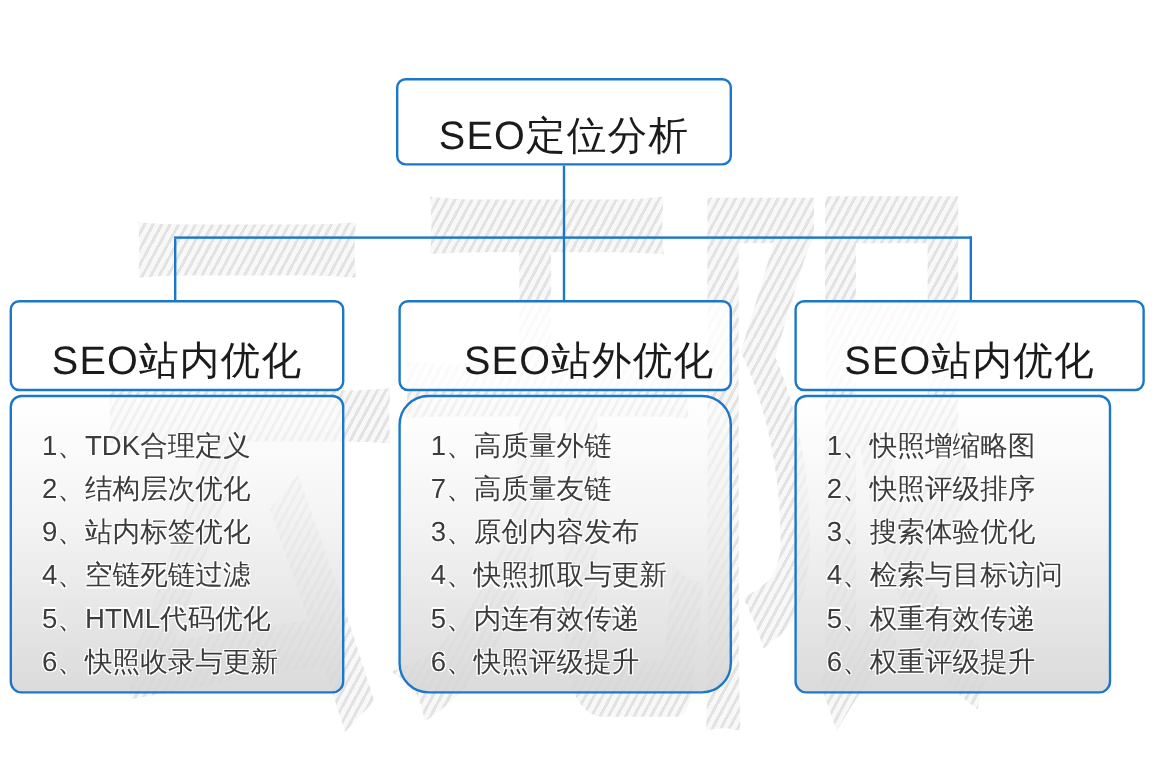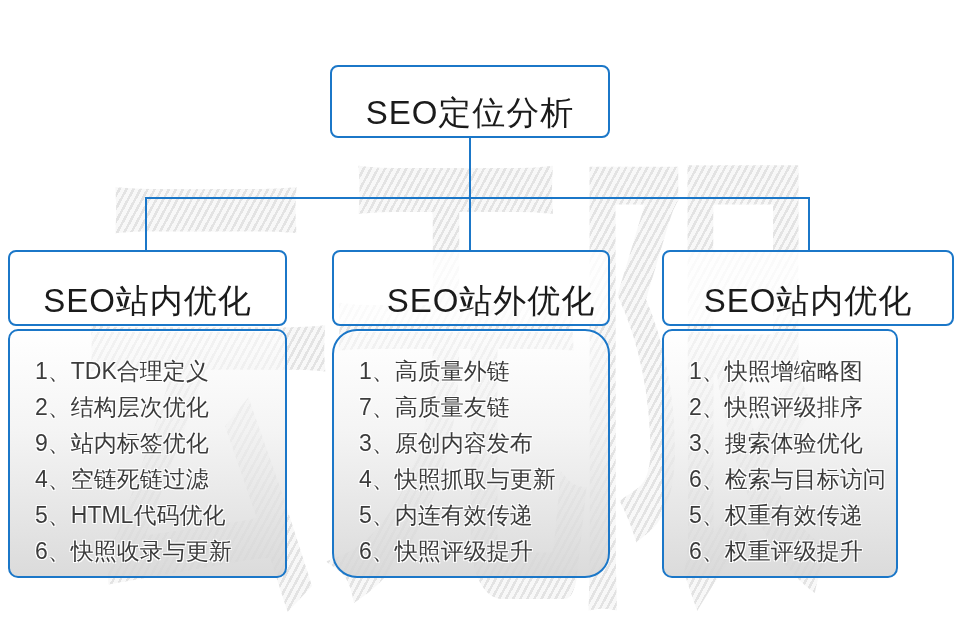--- a/index.html
+++ b/index.html
@@ -61,21 +61,21 @@
     box-sizing:border-box;
     border:2px solid #1b77c8;border-radius:10px;
     background:linear-gradient(180deg,
       rgba(255,255,255,0.55) 0%,
       rgba(240,240,240,0.70) 40%,
       rgba(214,214,214,0.88) 100%);
     box-shadow:inset 0 1px 0 rgba(255,255,255,0.9);
   }
   .list-panel.c1{left:8px;width:279px;}
   .list-panel.c2{left:332px;width:278px;border-radius:25px;}
-  .list-panel.c3{left:662px;width:236px;}
+  .list-panel.c3{left:662px;width:264px;}
 
   .list-panel ul{
     list-style:none;margin:0;padding:22px 2px 0 25px;
   }
   .list-panel li{
     font-size:23px;line-height:36px;
     color:#3c3c3c;
     white-space:nowrap;
     text-shadow:1px 1px 0 #fff,-1px -1px 0 #fff,1px -1px 0 #fff,-1px 1px 0 #fff;
   }
@@ -127,19 +127,19 @@
       <li>5、内连有效传递</li>
       <li>6、快照评级提升</li>
     </ul>
   </div>
 
   <div class="list-panel c3">
     <ul>
       <li>1、快照增缩略图</li>
       <li>2、快照评级排序</li>
       <li>3、搜索体验优化</li>
-      <li>6、检索与目标访问</li>
+      <li>4、检索与目标访问</li>
       <li>5、权重有效传递</li>
       <li>6、权重评级提升</li>
     </ul>
   </div>
 
 </div>
 
 </body></html>

